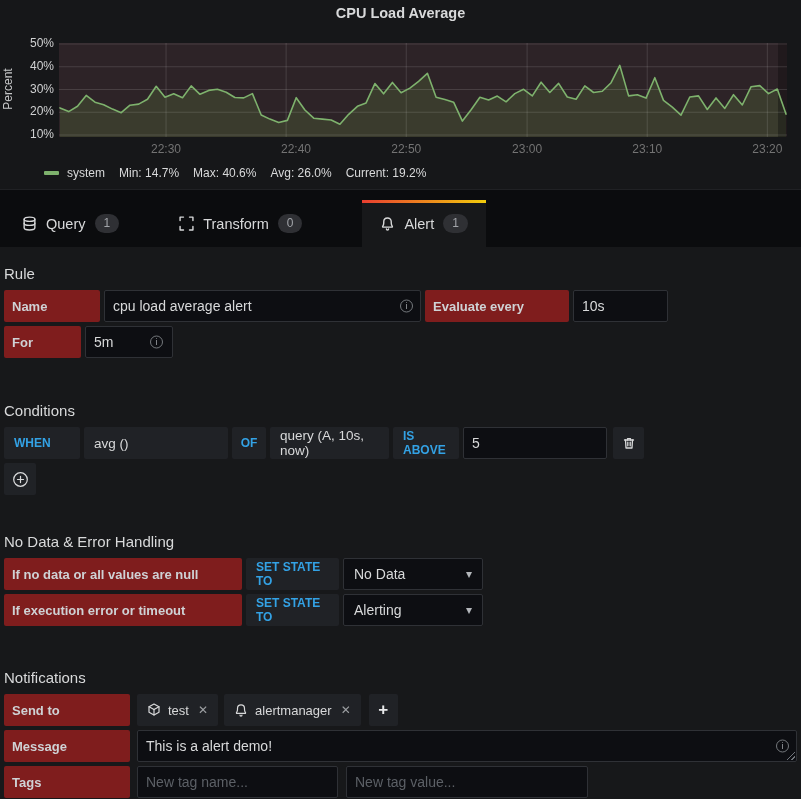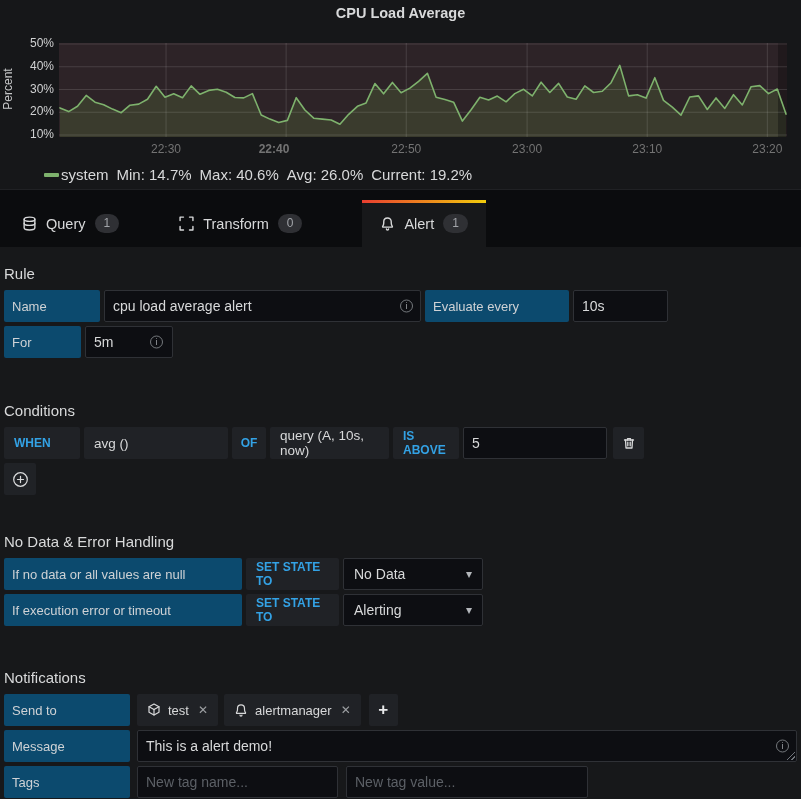--- a/index.html
+++ b/index.html
@@ -13,22 +13,22 @@
   
   .panel{ position:relative; height:190px; background:#161719; border-bottom:1px solid #202124;}
   .panel-title{ position:absolute; top:5px; left:0; right:0; text-align:center;
     font-size:14.5px; font-weight:bold; color:#d8d9da; cursor:pointer;}
   .y-axis-label{ position:absolute; left:-27px; top:82px; width:70px; text-align:center;
     transform:rotate(-90deg); font-size:12px; color:#c7c8c9;}
   .plot{ position:absolute; left:59px; top:43px; width:728px; height:94px;}
   .plot svg{ display:block; width:100%; height:100%;}
   .y-tick{ position:absolute; left:0; width:54px; text-align:right; font-size:12px; color:#d0d1d2;}
   .x-tick{ position:absolute; top:142px; width:60px; text-align:center; font-size:12px; color:#737373;}
-  .legend{ position:absolute; left:44px; top:166px; display:flex; align-items:center; gap:2px;
-    font-size:15px; color:#d8d9da;}
+  .legend{ position:absolute; left:44px; top:166px; display:flex; align-items:center; gap:8px;
+    font-size:12px; color:#d8d9da;}
   .legend-dash{ width:15px; height:4px; border-radius:1px; background:#7eb26d; display:inline-block;}
   .legend-name{ cursor:pointer; }
   .legend-stat{ margin-left:6px; }
   .legend-stat b{ font-weight:400; }
 
   
   .tabbar{ height:57px; background:#0b0c0e; display:flex; align-items:flex-end; padding-left:4px;}
   .tab{ height:47px; display:flex; align-items:center; gap:9px; padding:0 18px;
     cursor:pointer; position:relative; font-size:14.5px; color:#d8d9da;}
   .tab + .tab{ margin-left:24px; }
@@ -41,22 +41,22 @@
   .badge{ background:#2f3034; color:#a2a5a9; border-radius:11px; font-size:12px;
     padding:2px 9px; line-height:15px;}
 
   
   .content{ padding:0 4px; }
   .section-h{ font-size:15px; font-weight:400; color:#d8d9da; margin:18px 0 8px 0;}
   .section-h.gap-lg{ margin-top:44px; }
   .section-h.gap-md{ margin-top:38px; }
   .section-h.gap-xl{ margin-top:43px; }
   .form-row{ display:flex; gap:4px; margin-bottom:4px; align-items:stretch;}
-  .lbl{ background:#0c4a6e; border-radius:2px; height:32px; display:flex; align-items:center;
-    padding:0 8px; font-size:13px; font-weight:400; color:#cfd2d5;}
+  .lbl{ background:#7f1d1d; border-radius:2px; height:32px; display:flex; align-items:center;
+    padding:0 8px; font-size:13px; font-weight:700; color:#cfd2d5;}
   .btnbox{ background:#202226; border-radius:2px; height:32px; display:flex; align-items:center;
     justify-content:center; padding:0 10px; font-size:13.5px; color:#d8d9da; cursor:pointer;}
   .btnbox.left{ justify-content:flex-start; }
   .blue{ color:#33a2e5; font-size:12px; font-weight:700;}
   .inputwrap{ position:relative; display:flex;}
   input, textarea{
     background:#0d0e12; border:1px solid #2f3136; border-radius:2px; height:32px;
     color:#d8d9da; font-family:"Liberation Sans",sans-serif; font-size:14px;
     padding:0 8px; outline:none;}
   textarea{ resize:none; padding:7px 8px; line-height:16px; overflow:hidden;}
@@ -109,21 +109,21 @@
         <line x1="227.136" x2="227.136" y1="0" y2="94" stroke="rgba(255,255,255,0.13)" stroke-width="1"></line>
         <line x1="347.256" x2="347.256" y1="0" y2="94" stroke="rgba(255,255,255,0.13)" stroke-width="1"></line>
         <line x1="468.104" x2="468.104" y1="0" y2="94" stroke="rgba(255,255,255,0.13)" stroke-width="1"></line>
         <line x1="588.224" x2="588.224" y1="0" y2="94" stroke="rgba(255,255,255,0.13)" stroke-width="1"></line>
         <line x1="708.3439999999999" x2="708.3439999999999" y1="0" y2="94" stroke="rgba(255,255,255,0.13)" stroke-width="1"></line>
         <polyline points="1.0,64.9 9.7,68.6 18.5,63.3 27.2,52.4 36.0,59.2 44.7,61.7 53.5,66.1 62.2,69.7 71.0,62.2 79.7,61.1 88.5,56.3 97.2,43.3 106.0,54.2 114.7,50.8 123.5,54.7 132.2,42.9 141.0,51.3 149.7,47.4 158.4,46.3 167.2,49.2 175.9,54.5 184.7,54.9 193.4,50.6 202.2,72.0 210.9,76.1 219.7,79.5 228.4,77.4 237.2,54.7 245.9,67.0 254.7,75.2 263.4,76.1 272.2,77.0 280.9,81.3 289.7,71.3 298.4,63.3 307.1,59.9 315.9,40.6 324.6,50.8 333.4,39.4 342.1,49.7 350.9,45.1 359.6,38.3 368.4,30.3 377.1,54.2 385.9,56.5 394.6,59.2 403.4,78.1 412.1,66.7 420.9,54.2 429.6,57.0 438.3,53.1 447.1,58.8 455.8,50.6 464.6,46.3 473.3,52.9 482.1,39.2 490.8,49.5 499.6,40.4 508.3,54.0 517.1,56.3 525.8,42.9 534.6,49.5 543.3,48.3 552.1,39.7 560.8,22.4 569.6,52.9 578.3,51.7 587.0,55.1 595.8,34.7 604.5,57.4 613.3,64.2 622.0,72.2 630.8,54.0 639.5,52.9 648.3,66.5 657.0,54.9 665.8,65.4 674.5,51.7 683.3,62.0 692.0,43.8 700.8,42.6 709.5,50.6 718.3,46.0 727.0,71.1" fill="none" stroke="#7eb26d" stroke-width="1.6" stroke-linejoin="round" stroke-linecap="round"></polyline>
       </svg>
   </div>
   <div id="x-labels">
       <div class="x-tick" style="left: 136.016px;">22:30</div>
-      <div class="x-tick" style="left: 244px; font-weight: bold;">22:40</div>
+      <div class="x-tick" style="left: 266px;">22:40</div>
       <div class="x-tick" style="left: 376.256px;">22:50</div>
       <div class="x-tick" style="left: 497.104px;">23:00</div>
       <div class="x-tick" style="left: 617.224px;">23:10</div>
       <div class="x-tick" style="left: 737.344px;">23:20</div>
     </div>
   <div class="legend">
     <span class="legend-dash" style="background: rgb(126, 178, 109);"></span>
     <span class="legend-name">system</span>
     <span class="legend-stat"><span>Min:</span> <b>14.7%</b></span>
     <span class="legend-stat"><span>Max:</span> <b>40.6%</b></span>

